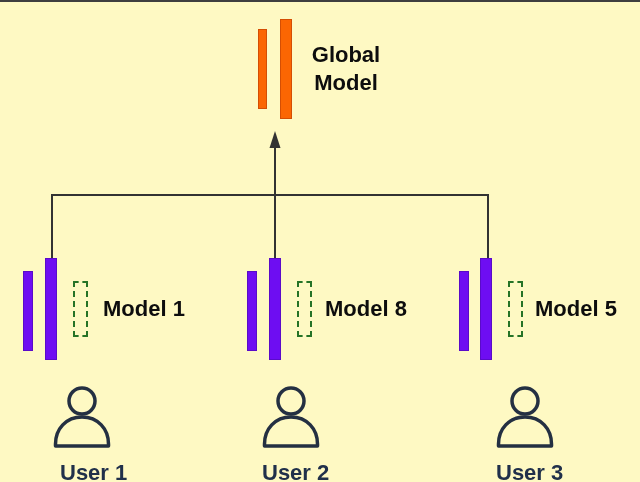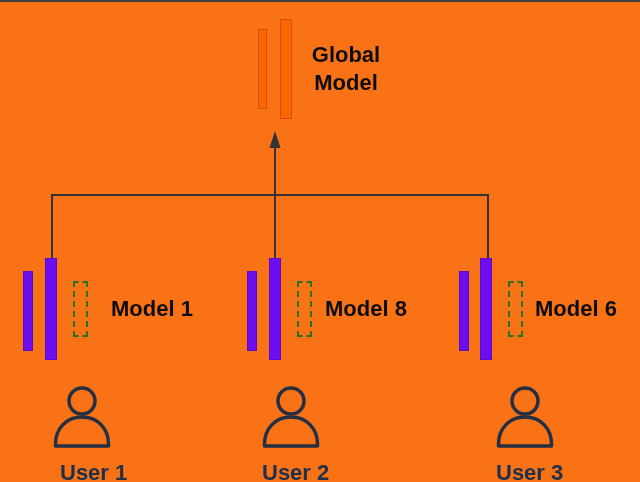--- a/index.html
+++ b/index.html
@@ -1,17 +1,17 @@
 <!DOCTYPE html>
 <html style="--global-bar: #fb6602; --global-bar-border: #d44e03; --local-bar: #6e0df2; --local-bar-border: #5a0bc9; --dashed-outline: #267326; --connector-line: #333333; --person-icon: #243042; --label-text: #0d0d0d; --user-text: #20304a; --top-rule: #3f3f3f;"><head>
 <meta charset="utf-8">
 <style>
   html,body { margin:0; padding:0; background:#ffffff; }
   .canvas {
-    position:relative; width:640px; height:482px; background:#f97316;
+    position:relative; width:640px; height:482px; background:#fef9c3;
     font-family:"Liberation Sans", sans-serif; overflow:hidden;
   }
   .top-rule {
     position:absolute; left:0; top:0; width:640px; height:2px;
     background: var(--top-rule, #3f3f3f);
   }
   .bar { position:absolute; box-sizing:border-box; }
   .bar.orange { background: var(--global-bar, #fb6602); border:1px solid var(--global-bar-border, #d44e03); }
   .bar.purple { background: var(--local-bar, #6e0df2); border:1px solid var(--local-bar-border, #5a0bc9); }
   .dashed-box {
@@ -52,35 +52,35 @@
   <div>
     <div class="bar orange" style="left:258px; top:29px; width:9px; height:80px;"></div>
     <div class="bar orange" style="left:280px; top:19px; width:12px; height:100px;"></div>
     <div class="global-label" style="left:300px; top:41px;">Global Model</div>
   </div>
 
   <div>
     <div class="bar purple" style="left:23px; top:271px; width:10px; height:80px;"></div>
     <div class="bar purple" style="left:45px; top:258px; width:12px; height:102px;"></div>
     <div class="dashed-box" style="left:73px; top:281px; width:15px; height:56px;"></div>
-    <div class="label" style="left:103px; top:296px;margin-left:8px;">Model 1</div>
+    <div class="label" style="left:103px; top:296px;">Model 1</div>
   </div>
 
   <div>
     <div class="bar purple" style="left:247px; top:271px; width:10px; height:80px;"></div>
     <div class="bar purple" style="left:269px; top:258px; width:12px; height:102px;"></div>
     <div class="dashed-box" style="left:297px; top:281px; width:15px; height:56px;"></div>
     <div class="label" style="left:325px; top:296px;">Model 8</div>
   </div>
 
   <div>
     <div class="bar purple" style="left:459px; top:271px; width:10px; height:80px;"></div>
     <div class="bar purple" style="left:480px; top:258px; width:12px; height:102px;"></div>
     <div class="dashed-box" style="left:508px; top:281px; width:15px; height:56px;"></div>
-    <div class="label" style="left:535px; top:296px;">Model 6</div>
+    <div class="label" style="left:535px; top:296px;">Model 5</div>
   </div>
 
   <div>
     <svg class="user-icon-svg" style="left:51px; top:385px;" viewBox="0 0 62 64">
       <circle class="person-stroke" cx="31" cy="16" r="13"></circle>
       <path class="person-stroke" stroke-linejoin="round" d="M4.5,61 L4.5,59 C4.5,44 15,32 31,32 C47,32 57.5,44 57.5,59 L57.5,61 Z"></path>
     </svg>
     <div class="user-label" style="left:60px; top:460px;">User 1</div>
   </div>
 

